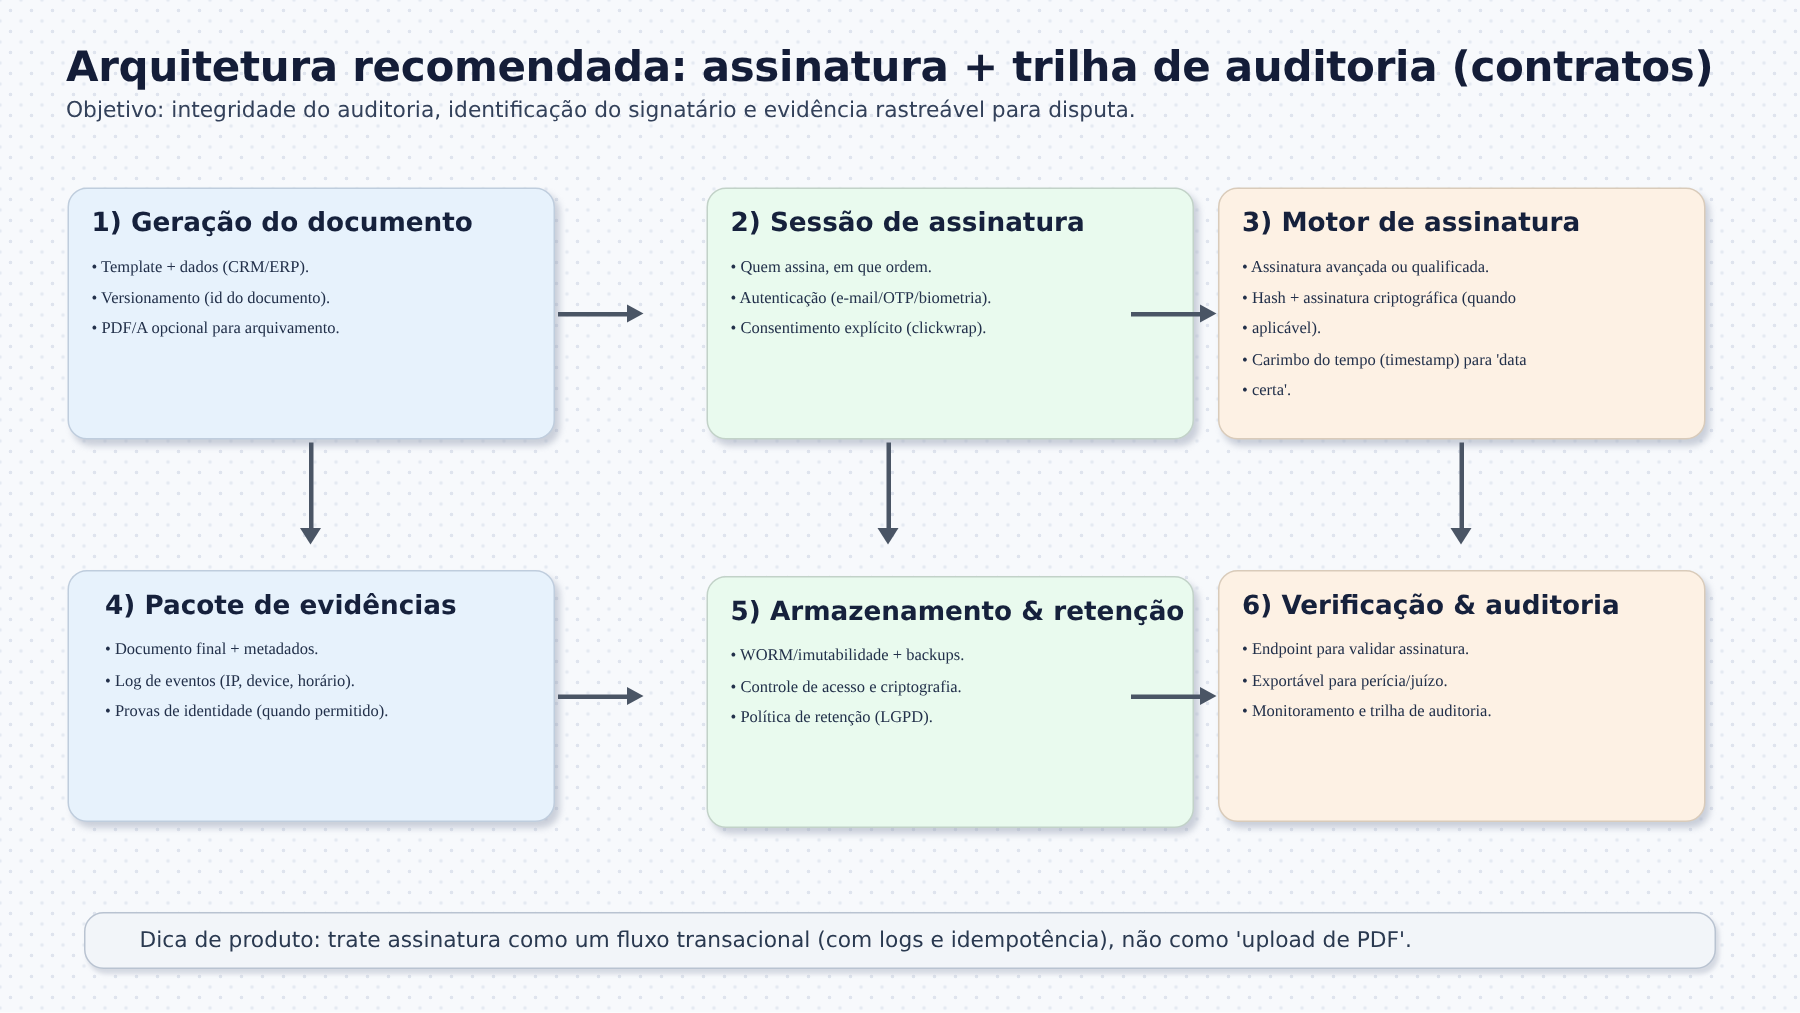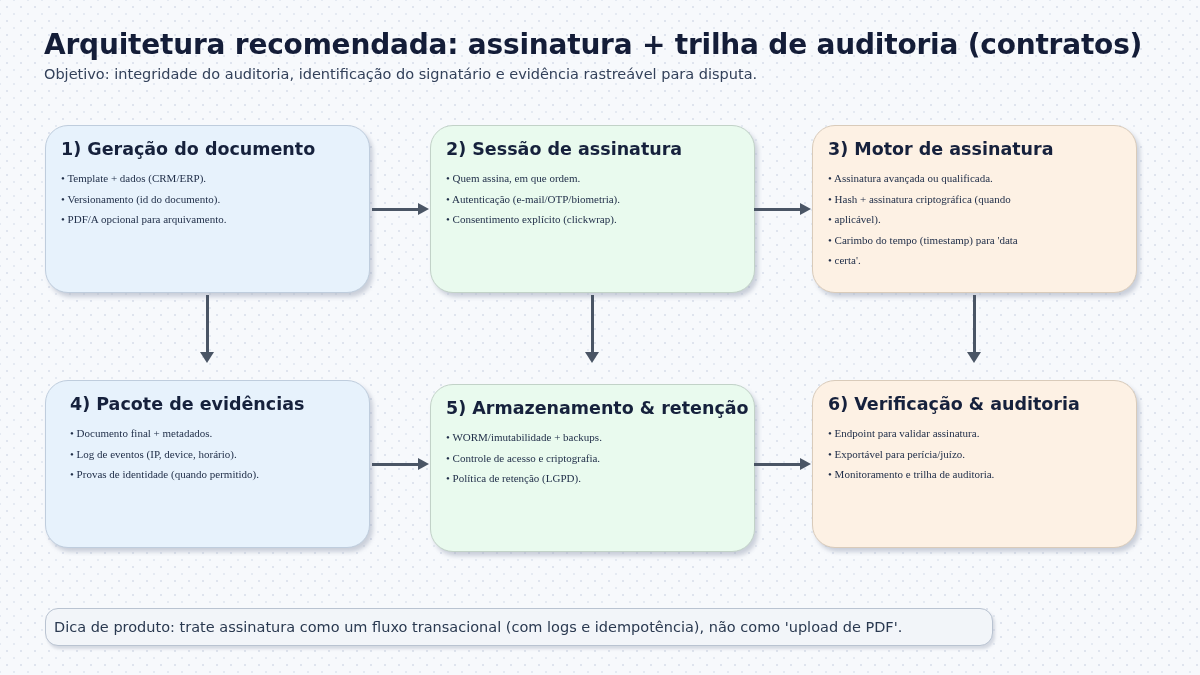--- a/index.html
+++ b/index.html
@@ -20,50 +20,50 @@
     font-size:28px; font-weight:bold; color:#141d38;
     white-space:nowrap; letter-spacing:-0.2px;text-align:right;
   }
   .page-subtitle {
     position:absolute; left:44px; top:66px;
     font-size:14.5px; color:#33415a; white-space:nowrap;
   }
   .box {
     position:absolute; width:325px; height:168px;
     box-sizing:border-box; padding:13px 10px 10px 15px;
-    border-radius:23px; border:1.5px solid #c6cfdc;
+    border-radius:13px; border:1.5px solid #c6cfdc;
     box-shadow:3px 4px 4px rgba(148,158,178,0.45);
     overflow:hidden;
   }
   .box.blue  { background:#e7f2fc; border-color:#bfcddd; }
-  .box.green { background:#e9faee; border-color:#c2d2c8; }
+  .box.green { background:#e9faee; border-color:#c2d2c8;margin-left:41px; }
   .box.peach { background:#fdf1e4; border-color:#d9cbba; }
   .box .step-title {
     margin:0 0 9px 0; font-size:17.5px; font-weight:bold;
     color:#16213c; white-space:nowrap;
   }
   .box .line {
     font-size:11px; line-height:20.5px; color:#22304a; white-space:nowrap;font-family:Liberation Serif, serif;
   }
   .h-arrow { position:absolute; height:12px; }
   .h-arrow .shaft { position:absolute; left:0; right:10px; top:4.5px; height:3px; background:#4a5565; }
   .h-arrow .head  { position:absolute; right:0; top:0; width:0; height:0;
                     border-top:6px solid transparent; border-bottom:6px solid transparent;
                     border-left:11px solid #4a5565; }
   .v-arrow { position:absolute; width:14px; }
   .v-arrow .shaft { position:absolute; top:0; bottom:9px; left:5.5px; width:3px; background:#4a5565; }
   .v-arrow .head  { position:absolute; bottom:0; left:0; width:0; height:0;
                     border-left:7px solid transparent; border-right:7px solid transparent;
                     border-top:11px solid #4a5565; }
   .tip-box {
-    position:absolute; left:45px; top:608px; width:948px; height:38px;
+    position:absolute; left:56px; top:608px; width:1088px; height:38px;
     box-sizing:border-box; border-radius:13px;
     background:#f2f5f9; border:1.4px solid #b9c3d1;
     box-shadow:2px 3px 3px rgba(148,158,178,0.35);
-    display:flex; align-items:center; padding:0 8px;
+    display:flex; align-items:center; padding:0 36px;
     font-size:14.5px; color:#2a3950; white-space:nowrap;
   }
   
   #box-0 { left:45px;  top:125px; }
   #box-1 { left:430px; top:125px; }
   #box-2 { left:812px; top:125px; }
   #box-3 { left:45px;  top:380px;padding-left:24px; }
   #box-4 { left:430px; top:384px; }
   #box-5 { left:812px; top:380px; }
   

